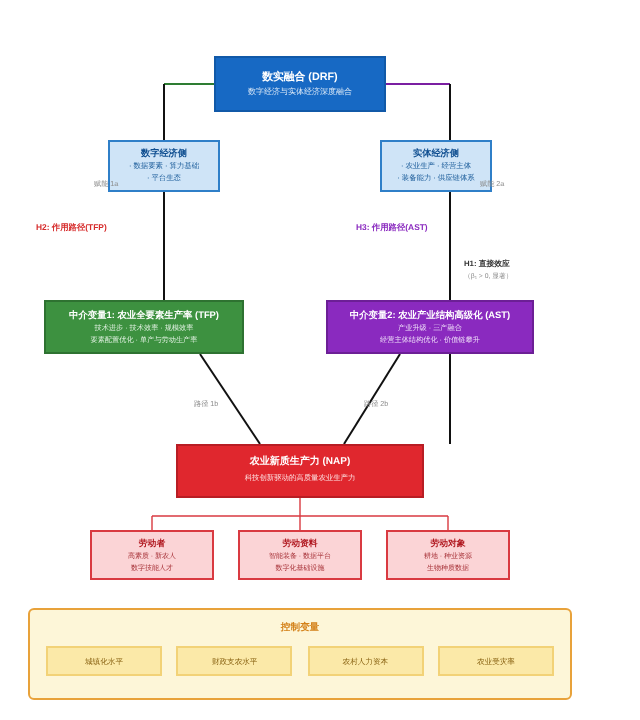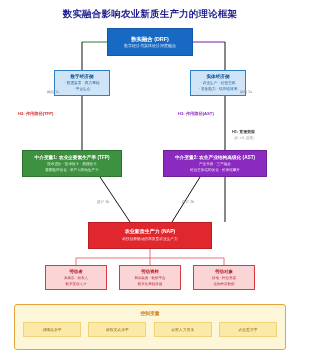--- a/index.html
+++ b/index.html
@@ -195,21 +195,20 @@
 
     <path d="M82,83 L110,83" stroke="#2f7fc8" stroke-width="0.8" fill="none"></path>
     <path d="M190,83 L225,83" stroke="#2f7fc8" stroke-width="0.8" fill="none"></path>
 
     <path d="M100,177 L130,222" stroke="#111111" stroke-width="1" fill="none"></path>
     <path d="M200,177 L172,222" stroke="#111111" stroke-width="1" fill="none"></path>
 
     <path d="M150,249 L150,258 M76,258 L224,258 M76,258 L76,265 M150,258 L150,265 M224,258 L224,265" stroke="#d93a41" stroke-width="0.7" fill="none"></path>
   </svg>
 
-  <div id="page-title">数实融合影响农业新质生产力的理论框架</div>
 
   <div class="node" id="drf">
     <div class="ttl">数实融合 (DRF)</div>
     <div class="sub">数字经济与实体经济深度融合</div>
   </div>
 
   <div class="node dim" id="dim-left">
     <div class="ttl">数字经济侧</div>
     <div class="sub">· 数据要素 · 算力基础</div>
     <div class="sub">· 平台生态</div>

